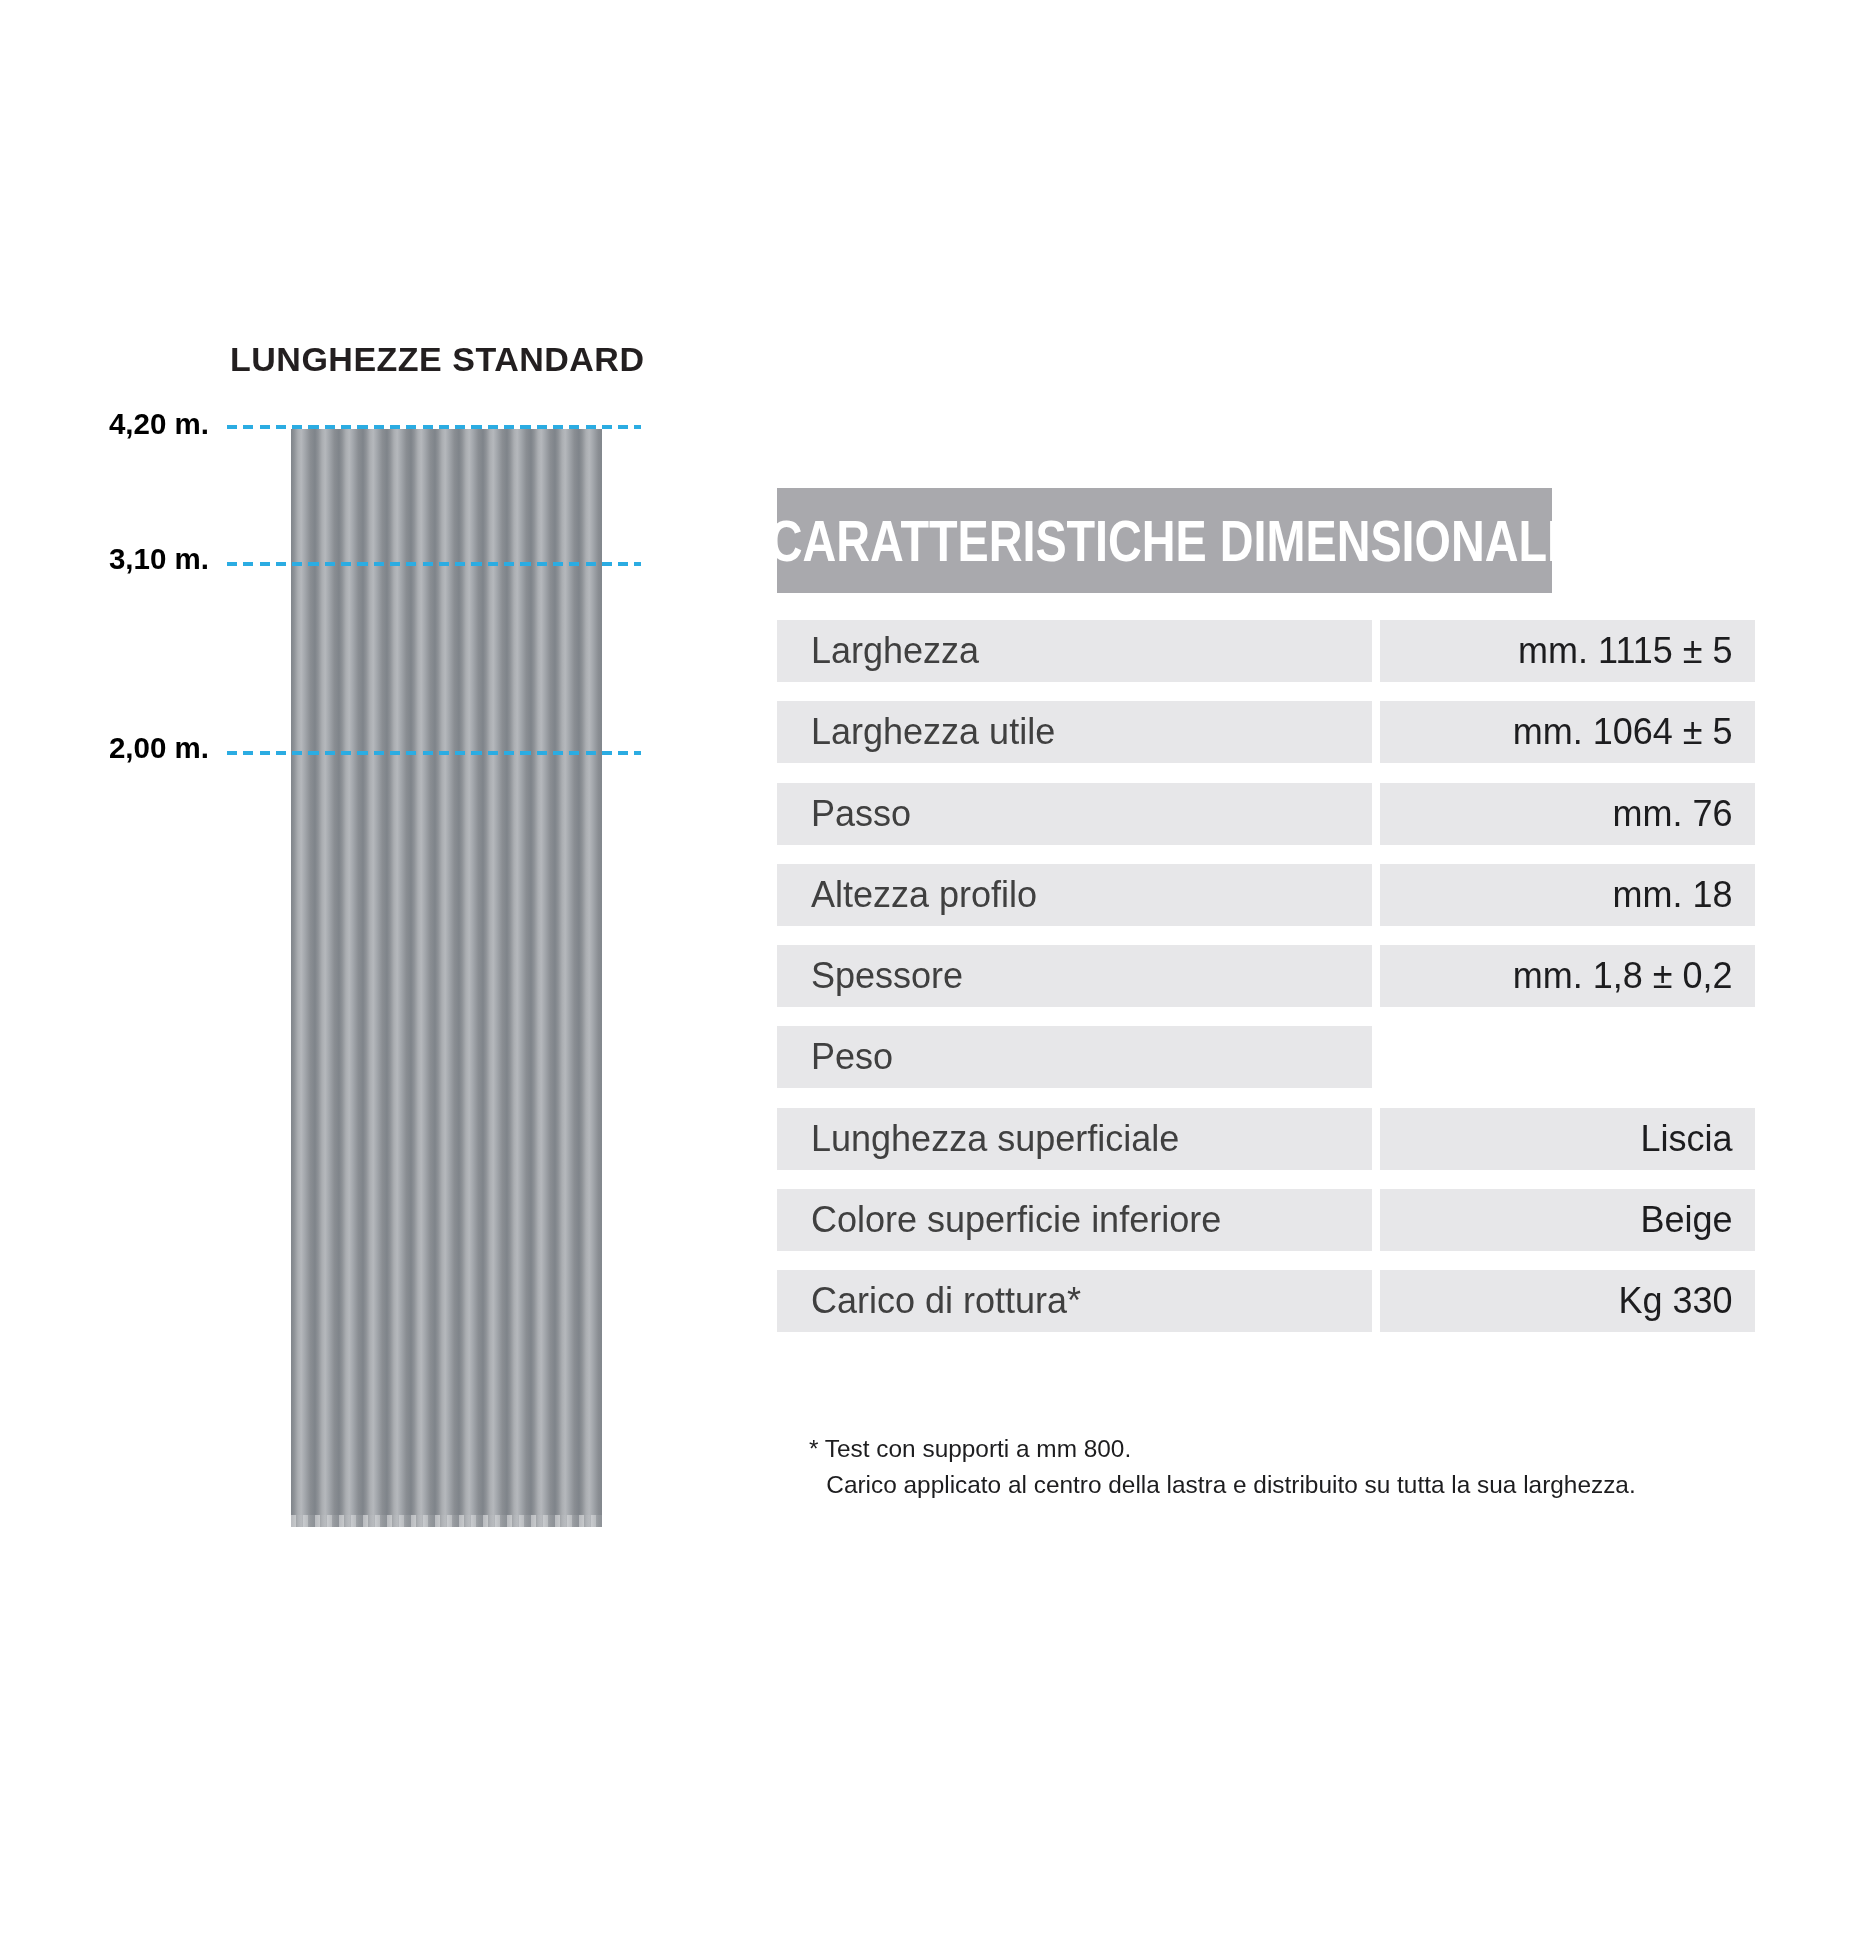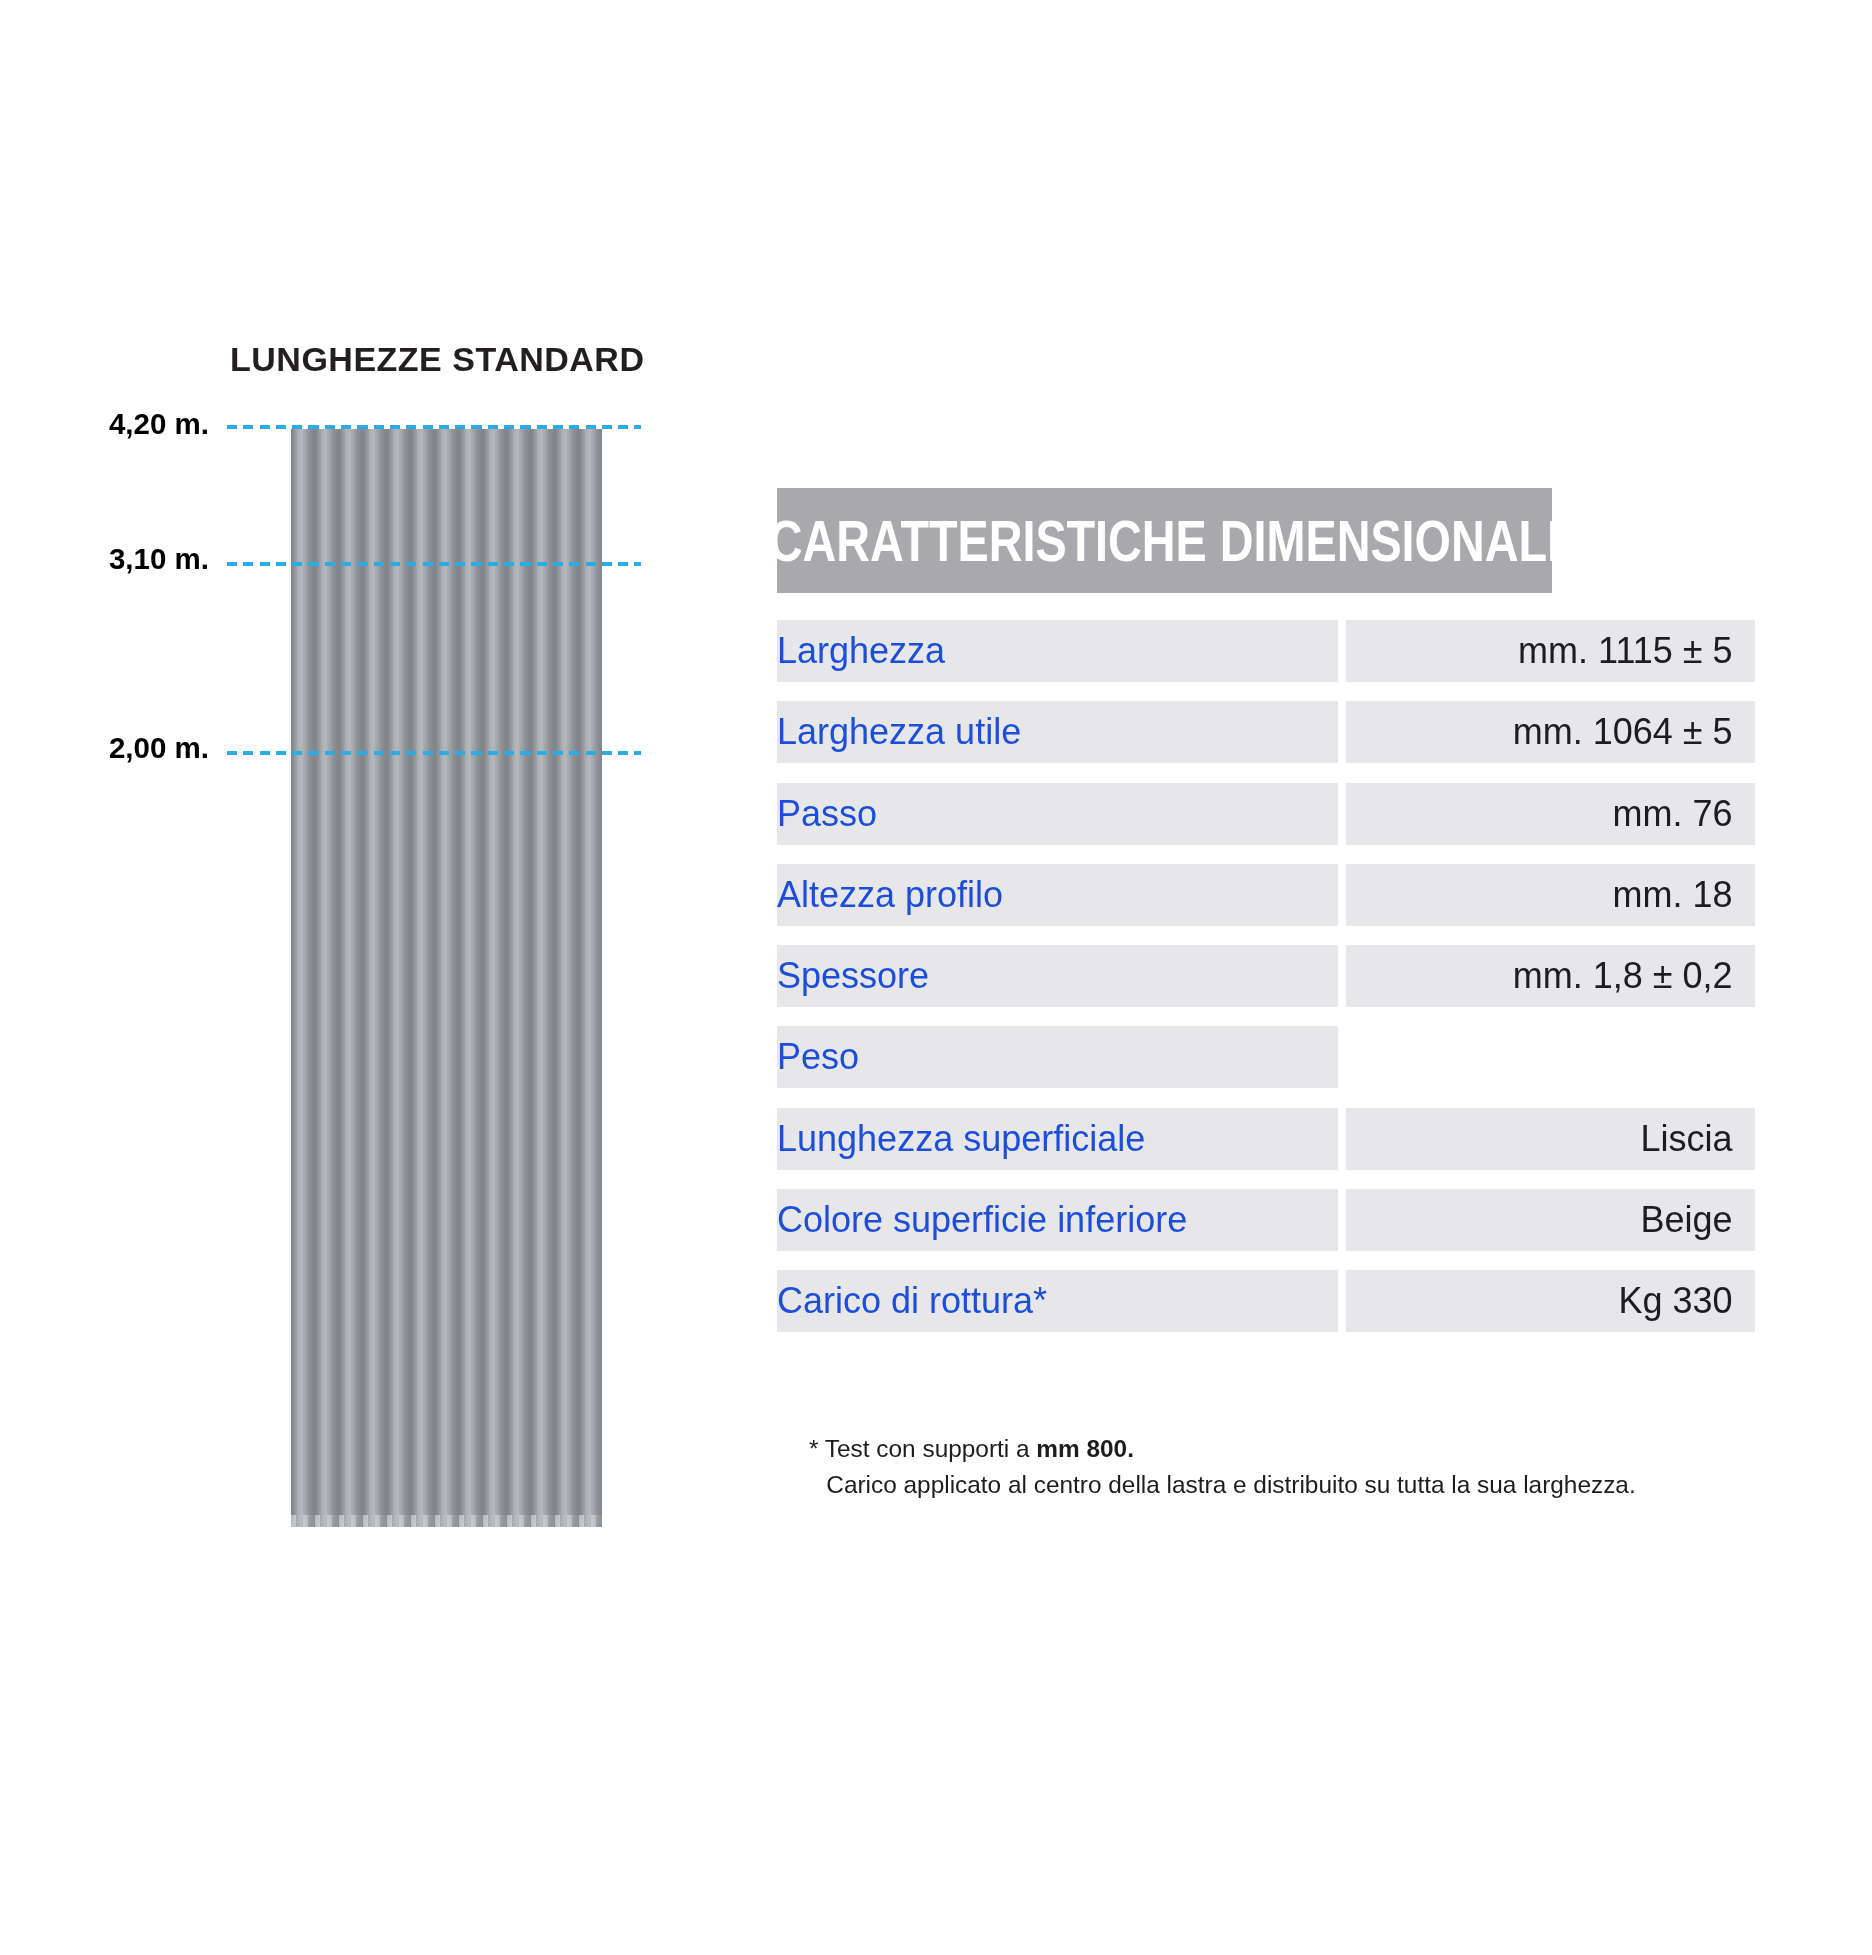--- a/index.html
+++ b/index.html
@@ -65,35 +65,35 @@
   .spec-row{
     display:flex;column-gap:7.6px;height:62px;margin-bottom:19.3px;
   }
   .spec-row .cell{
     background:#e7e7e9;height:100%;
     display:flex;align-items:center;
     font-size:36px;white-space:nowrap;
   }
   .spec-row .label{
     width:587px;flex:0 0 auto;
-    box-sizing:content-box;width:561px;
-    color:#1d4ed8;
+    padding-left:34px;box-sizing:content-box;width:561px;
+    color:#404040;
   }
   .spec-row .value{
     flex:1 1 auto;justify-content:flex-end;
     padding-right:22.4px;
     color:#1d1d1f;
   }
 
   
   .footnote{
     position:absolute;left:809px;top:1431px;
     font-size:24.4px;line-height:36px;color:#1d1d1f;
   }
-  .footnote .bold{font-weight:bold;}
+  .footnote .bold{font-weight:normal;}
   .footnote-line2{margin-left:17.3px;}
 </style>
 </head>
 <body>
 
 <div class="page">
 
   <div class="diagram-title">LUNGHEZZE STANDARD</div>
 
   <div class="sheet"></div>

